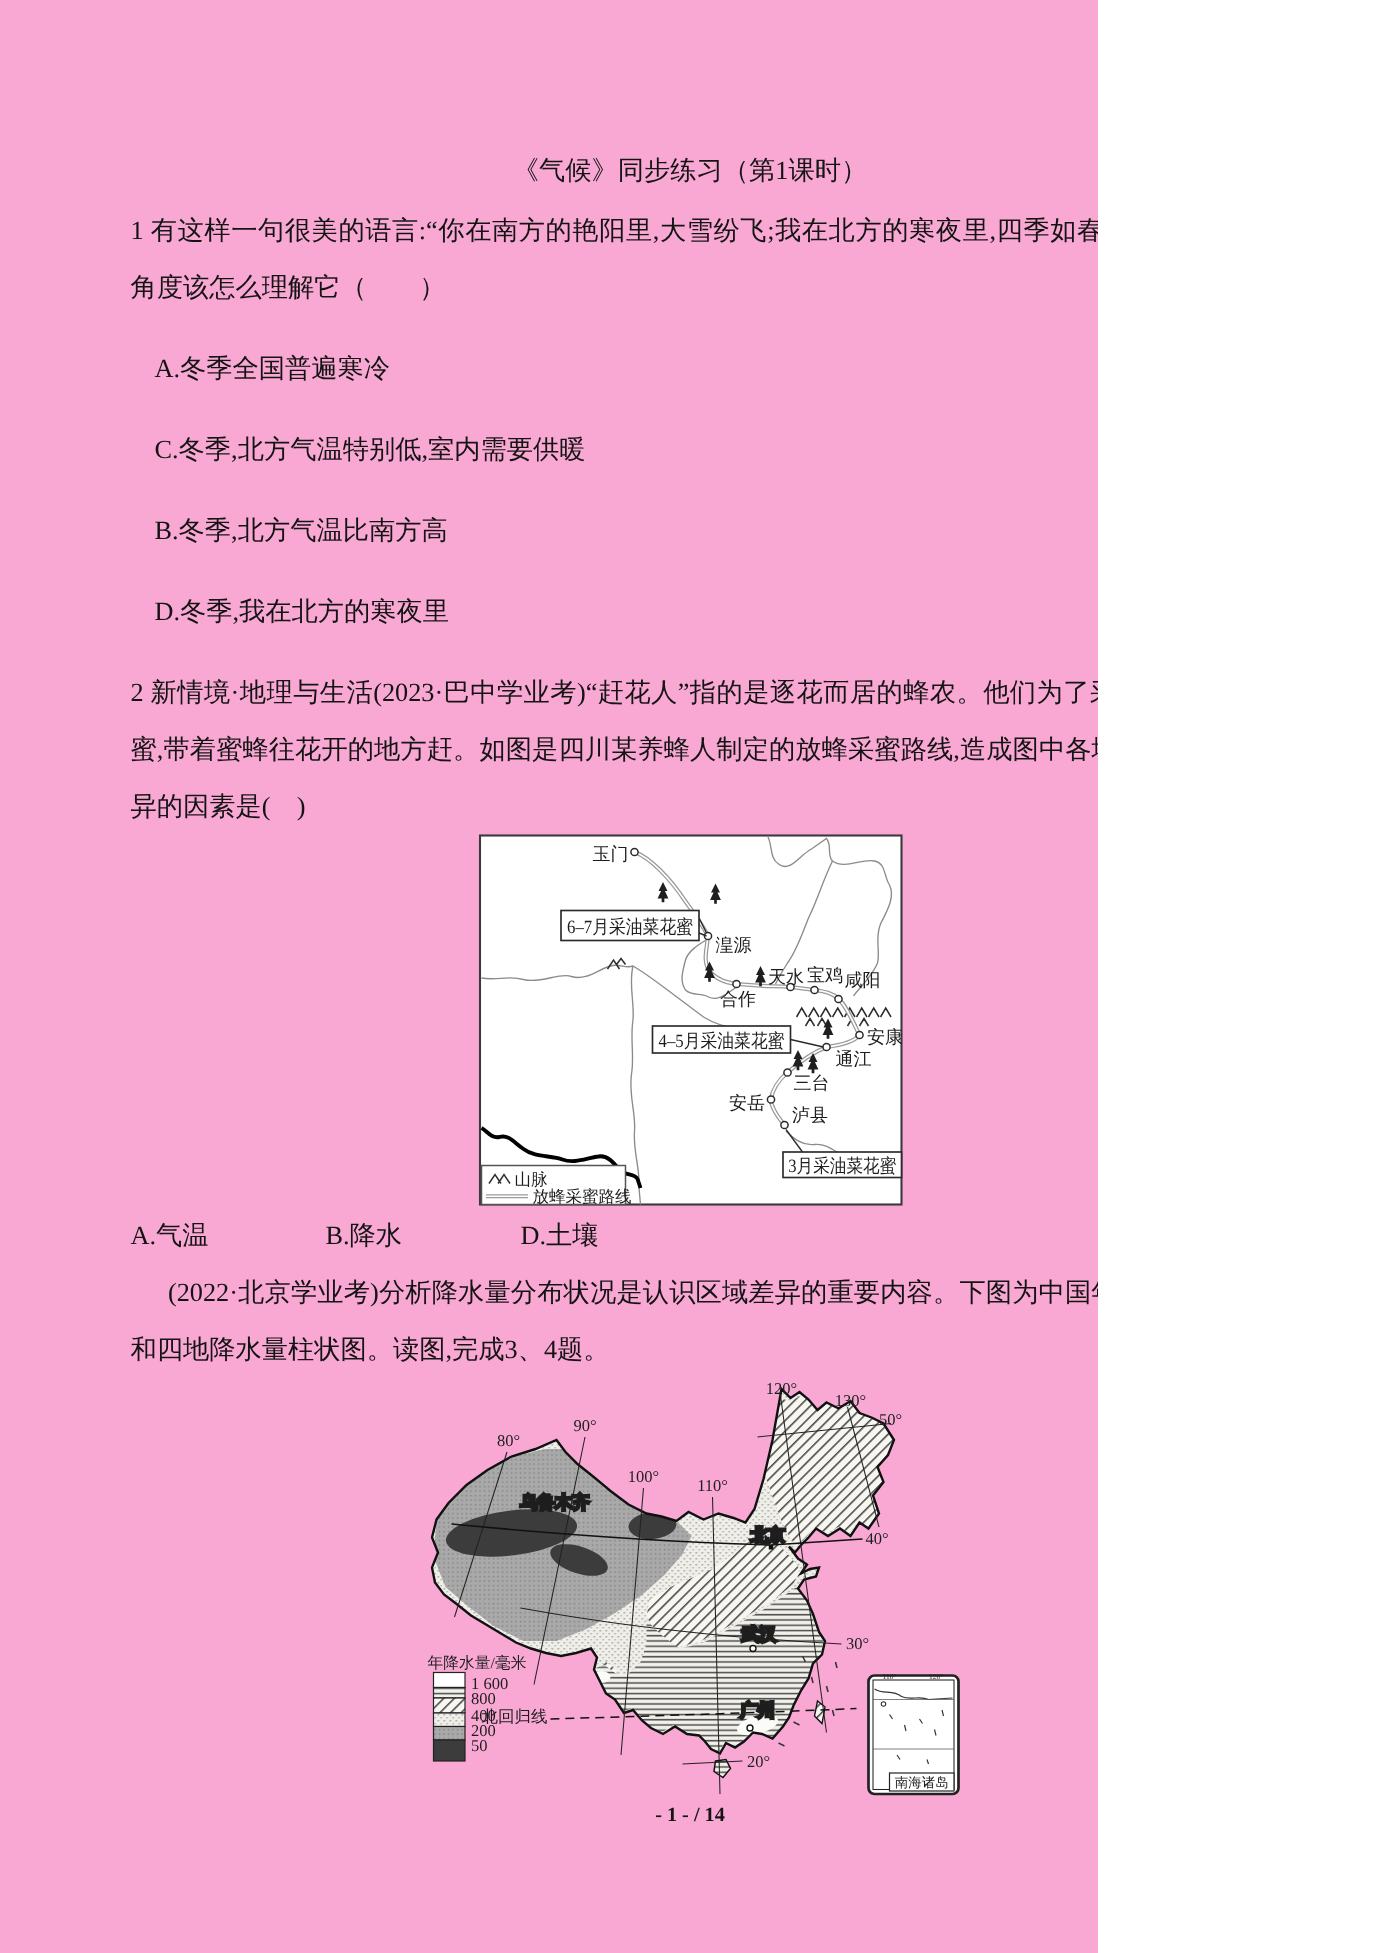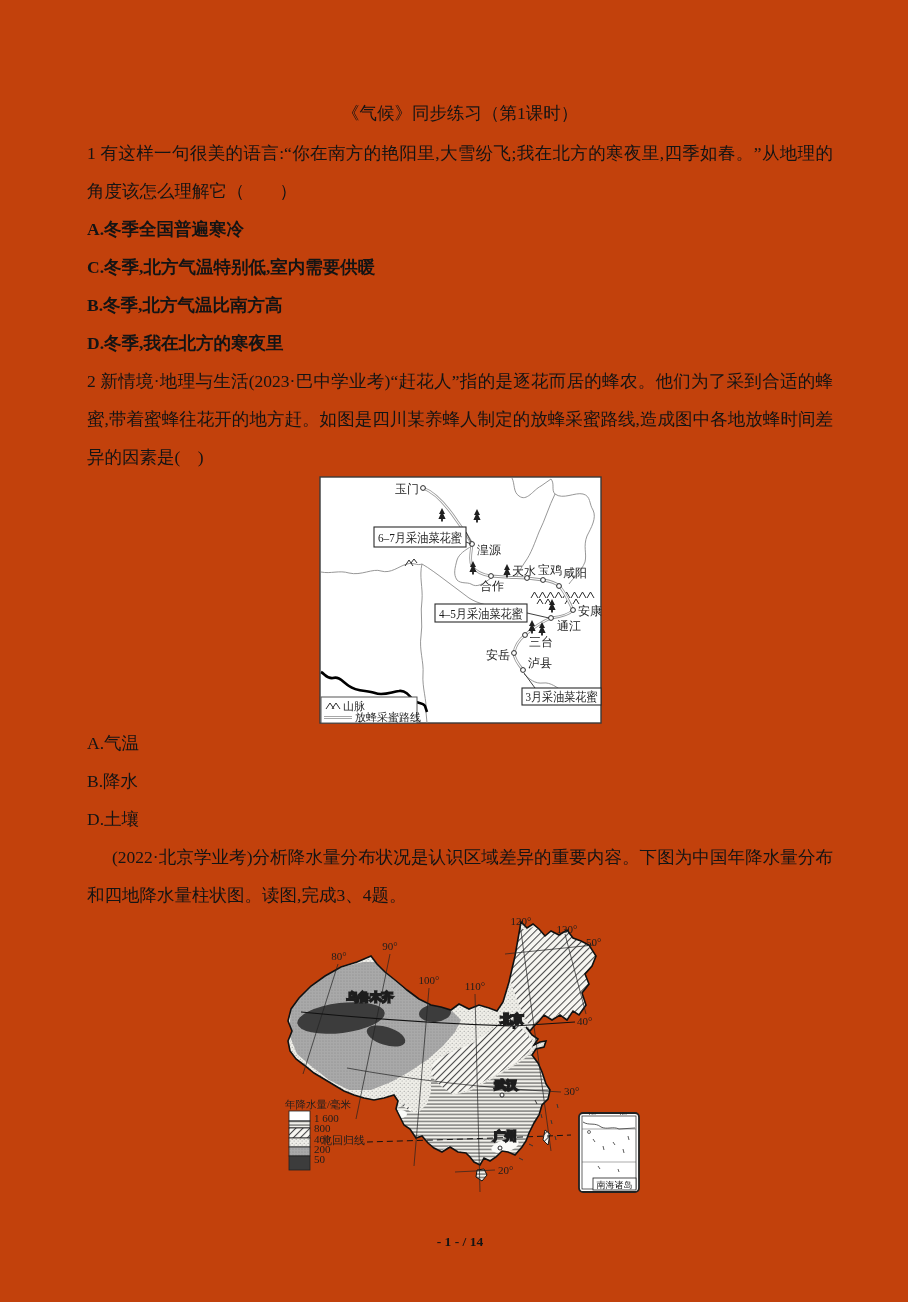--- a/index.html
+++ b/index.html
@@ -1,29 +1,29 @@
 <!DOCTYPE html>
 <html><head>
 <meta charset="utf-8">
 <style>
   html,body{margin:0;padding:0;background:#fff;}
-  .page{position:relative;width:908px;height:1302px;background:#c2410c;overflow:hidden;
+  .page{position:relative;width:732px;height:1302px;background:#f9a8d4;overflow:hidden;
         font-family:"Liberation Serif",serif;color:#141414;}
   .content{position:absolute;left:87px;top:92px;width:746px;font-size:17.5px;line-height:38px;text-align:justify;}
   .doc-title{text-align:center;font-size:17.5px;line-height:42px;font-weight:normal;margin:0;}
   .para{margin:0;}
-  .opt{margin:0;font-weight:bold;}
+  .opt{margin:16px;}
   .indent{text-indent:25px;}
   .fig-wrap{text-align:center;line-height:0;margin:0;}
   .fig1-svg{display:inline-block;}
   .fig2-svg{display:inline-block;margin-left:36px;}
-  .opt-row{display:flex;line-height:38px;flex-direction:column;}
+  .opt-row{display:flex;line-height:38px;}
   .opt-row .o1,.opt-row .o2,.opt-row .o3{width:130px;}
   .footer{position:absolute;top:1200px;left:0;width:920px;text-align:center;
-          font-size:13.5px;font-weight:bold;line-height:20px;margin-top:32px;}
+          font-size:13.5px;font-weight:bold;line-height:20px;}
   svg text{font-family:"Liberation Serif",serif;fill:#1d1d1d;}
   svg .boxlab{font-size:12.5px;}
   svg .citylab{font-size:12px;}
   svg .leglab{font-size:11px;}
   svg .lonlat{font-size:11px;}
   svg .outcity{font-size:11.5px;fill:#ffffff;stroke:#1f1f1f;stroke-width:2;paint-order:stroke;font-weight:bold;}
   svg .tiny{font-size:5px;}
 </style>
 </head>
 <body>

